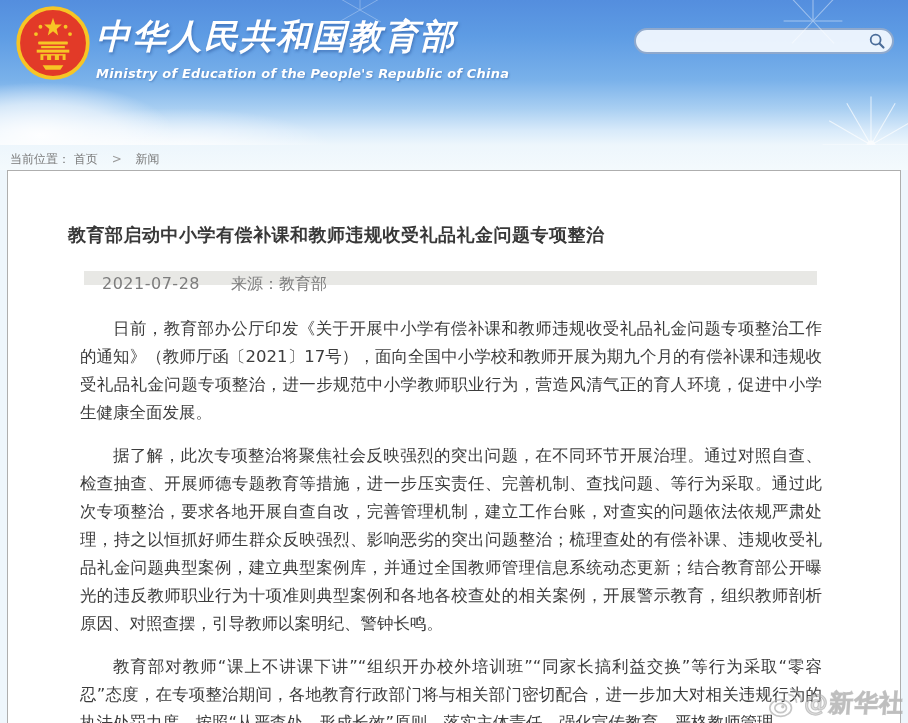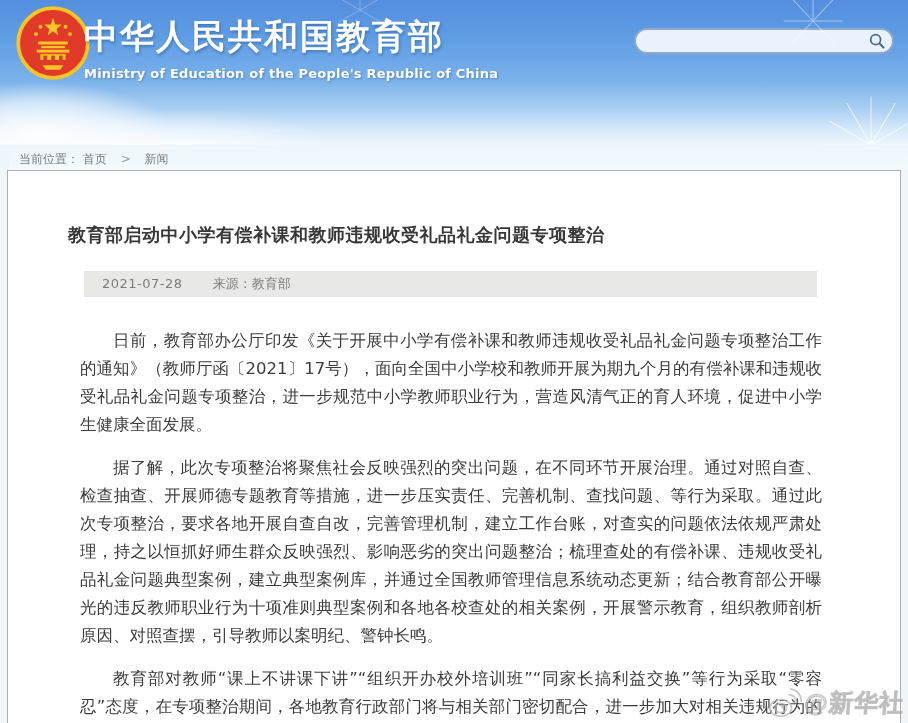--- a/index.html
+++ b/index.html
@@ -17,21 +17,21 @@
     background:
       radial-gradient(ellipse 180px 70px at 40px 135px, rgba(255,255,255,0.95) 0%, rgba(255,255,255,0.55) 45%, rgba(255,255,255,0) 75%),
       radial-gradient(ellipse 220px 60px at 180px 150px, rgba(255,255,255,0.8) 0%, rgba(255,255,255,0) 70%),
       linear-gradient(to bottom, #548ede 0%, #5e9ce4 25%, #79b1ea 55%, #a9cff2 75%, #d8eafa 90%, #edf6fc 100%);
     overflow: hidden;
   }
   .emblem {
     position: absolute; left: 16px; top: 6px;
     width: 74px; height: 74px;
   }
-  .brand { position: absolute; left: 84px; top: 14px; color: #ffffff; }
+  .brand { position: absolute; left: 96px; top: 14px; color: #ffffff; font-style: italic; }
   .brand-cn {
     font-size: 34px; font-weight: bold; letter-spacing: 2px;
     text-shadow: 1px 2px 3px rgba(30,70,140,0.45);
     white-space: nowrap;
   }
   .brand-en {
     font-size: 13px; font-weight: bold; margin-top: 6px; letter-spacing: 0.2px;
     text-shadow: 1px 1px 2px rgba(30,70,140,0.4);
     white-space: nowrap;
   }
@@ -55,21 +55,20 @@
   .dandelion { position: absolute; opacity: 0.75; }
   .dandelion.d1 { right: -18px; top: 90px; }
   .dandelion.d2 { right: 60px; top: -14px; opacity: 0.55; }
   .dandelion.d3 { left: 330px; top: -20px; opacity: 0.45; }
 
   
   .breadcrumb {
     height: 25px; padding: 6px 0 0 10px;
     font-size: 12px; color: #7a7a7a;
     background: linear-gradient(to bottom, #edf6fc, #f4fafd);
-    margin-left: 9px;
   }
   .breadcrumb a { color: #7a7a7a; text-decoration: none; cursor: pointer; }
   .breadcrumb .sep { margin: 0 10px; color: #9a9a9a; }
 
   
   .content-box {
     margin: 0 7px;
     background: #ffffff;
     border: 1px solid #aeaeae;
     min-height: 560px;
@@ -77,23 +76,23 @@
   }
   .article-title {
     text-align: left;
     font-size: 18px; font-weight: bold; color: #383838;
     letter-spacing: 0.5px;
     margin: 0 60px 24px 60px;
   }
   .meta-bar {
     margin: 0 83px 30px 76px;
     background: #e8e8e5;
-    height: 26px; line-height: 26px;
+    height: 14px; line-height: 26px;
     padding-left: 18px;
-    font-size: 13px; color: #7d7d7d;
+    font-size: 16px; color: #7d7d7d;
   }
   .meta-bar .meta-date { margin-right: 26px; letter-spacing: 0.5px; }
   .article-body { margin: 0 78px 0 72px; }
   .article-body p {
     font-size: 16.5px; color: #3c3c3c;
     line-height: 28px;
     text-align: justify;
     text-indent: 2em;
     margin-bottom: 15px;
   }

